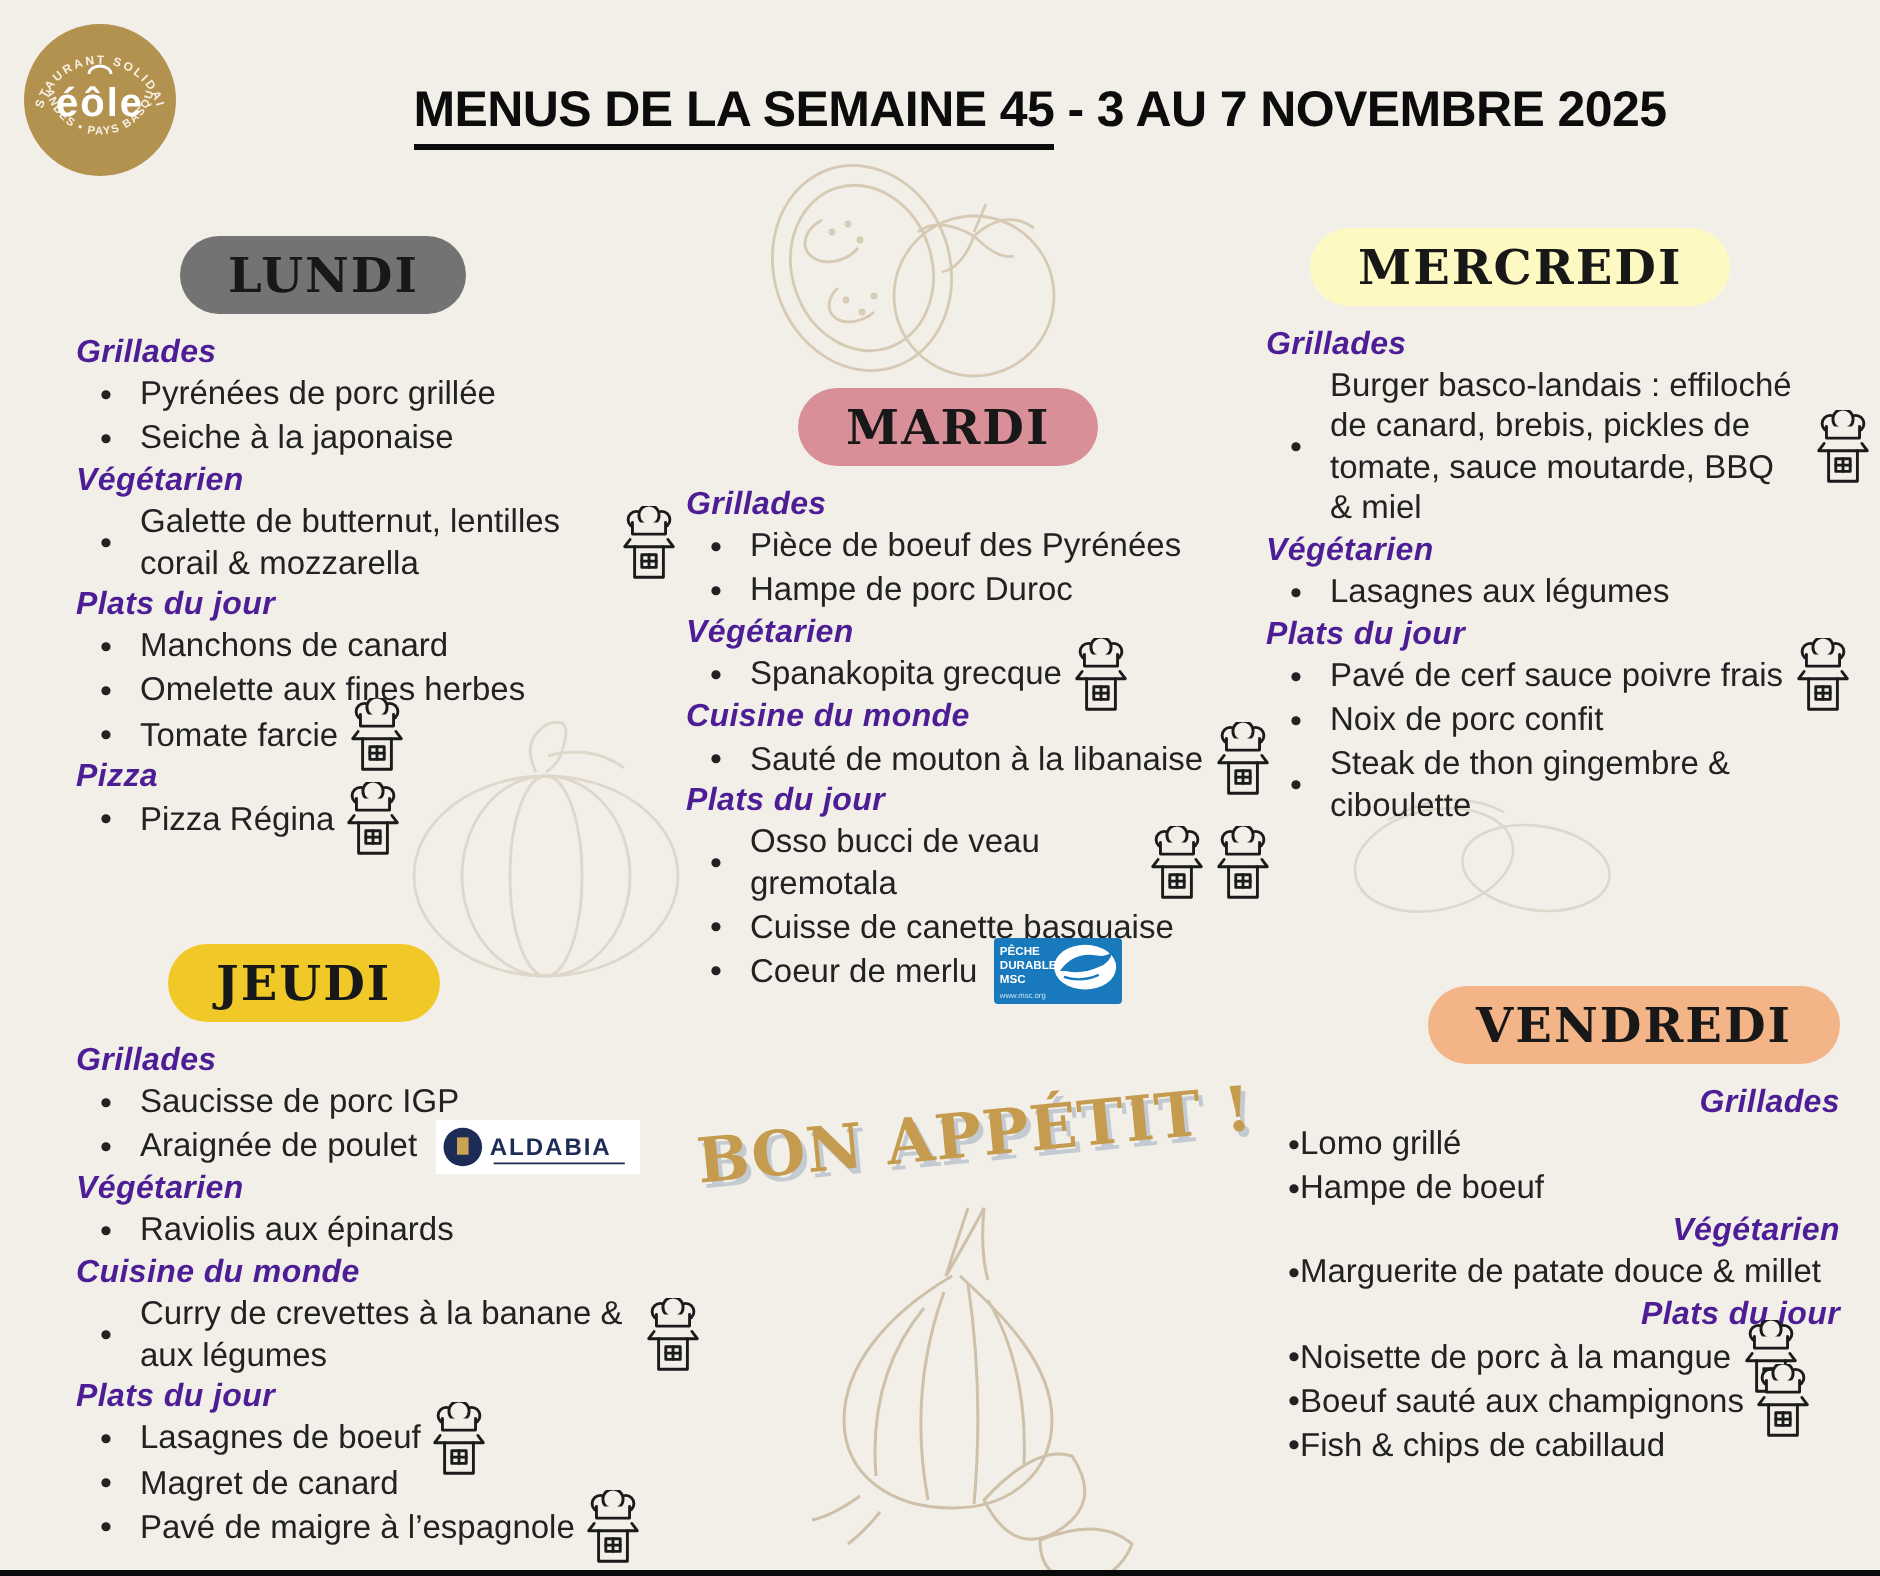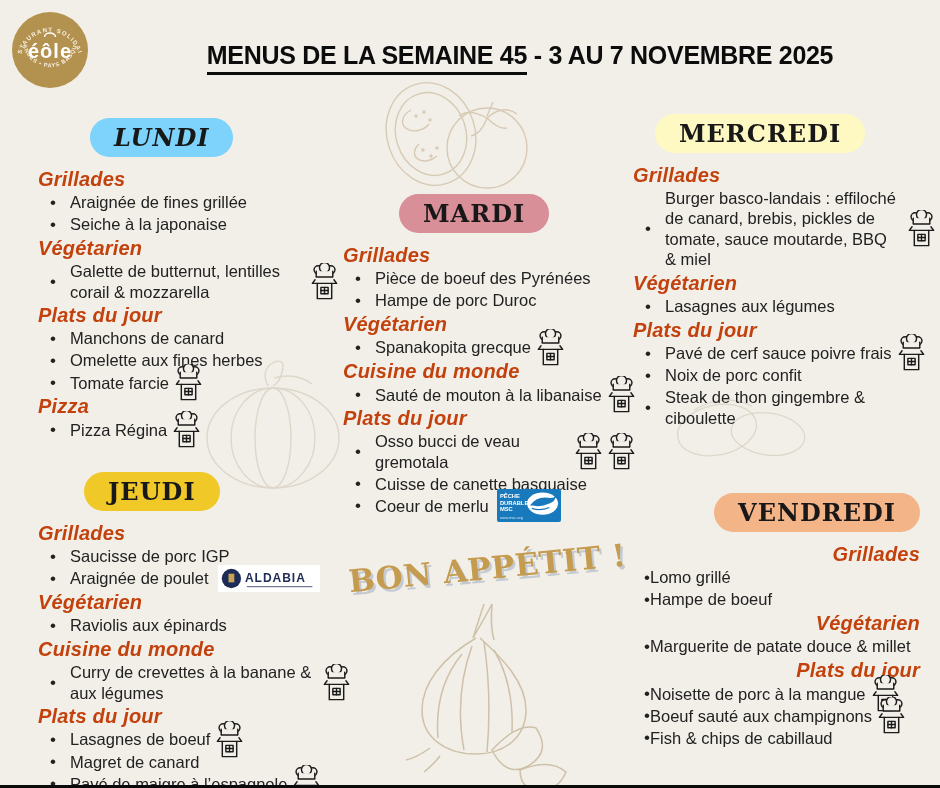--- a/index.html
+++ b/index.html
@@ -9,21 +9,21 @@
   .logo{position:absolute;left:10px;top:10px;width:80px;height:80px;z-index:3;}
   .title{position:absolute;left:106px;right:6px;top:24px;text-align:center;z-index:3;
          font-size:25px;font-weight:800;letter-spacing:-0.3px;color:#0c0c0c;white-space:nowrap;}
   .title .u{border-bottom:3px solid #0c0c0c;padding-bottom:3px;}
   
   .wm{position:absolute;z-index:0;}
   
   .day{position:absolute;z-index:2;}
   .pill{display:inline-block;padding:5px 24px;border-radius:24px;margin-bottom:9px;
         font-family:"DejaVu Serif",serif;font-weight:700;font-size:24px;letter-spacing:1px;color:#181818;}
-  .cat{font-size:20px;font-weight:700;font-style:italic;color:#c2410c;margin:2px 0 1px;letter-spacing:0.2px;}
+  .cat{font-size:16px;font-weight:700;font-style:italic;color:#4c1d95;margin:2px 0 1px;letter-spacing:0.2px;}
   ul.items{list-style:none;margin:0;padding:0;}
   ul.items li{display:flex;align-items:center;padding-left:12px;font-size:16.5px;line-height:1.24;color:#222;margin:1px 0;}
   .bullet{flex:0 0 20px;font-size:17px;}
   .txt{flex:0 1 auto;}
   .fm{width:27px;height:38px;flex:0 0 27px;margin:-9px 0 -9px 6px;}
   .msc-label{width:64px;height:33px;flex:0 0 64px;margin:-7px 0 -7px 8px;}
   .aldabia-label{width:104px;height:27px;flex:0 0 104px;margin:-5px 0 -5px 8px;}
   
   .bon{position:absolute;left:348px;top:550px;width:280px;z-index:2;transform:rotate(-5.5deg);
        font-family:"DejaVu Serif",serif;font-weight:700;font-size:31px;letter-spacing:0.5px;
@@ -93,24 +93,24 @@
       <path d="M112,6 q-6,18 -11,34 q15,-26 19,-34 q-2,22 2,36"></path>
       <path d="M104,40 C70,60 50,86 50,112 c0,28 24,44 54,44 c30,0 50,-18 50,-44 c0,-28 -24,-52 -46,-72"></path>
       <path d="M100,48 q-18,50 -8,104 M112,44 q8,54 3,110 M90,56 q-28,34 -24,84 M122,52 q20,34 18,82"></path>
       <path d="M58,150 q-14,10 -24,12 M68,158 q-8,10 -16,16"></path>
       <path d="M120,152 q26,-28 44,-22 q16,24 -8,38 q-22,12 -36,-16 Z"></path>
       <path d="M148,172 q30,-12 46,2 q-8,20 -30,18 q-16,-2 -16,-20 Z"></path>
     </g>
   </svg>
 
   <div id="days">
-      <section class="day" style="left: 38px; top: 118px; width: 300px;"><div class="pill" style="background: #7dd3fc; margin-left: 52px; font-style: italic;">LUNDI</div><div class="cat">Grillades</div><ul class="items">
-          <li>
-            <span class="bullet">•</span>
-            <span class="txt">Araignée de fines grillée</span>
+      <section class="day" style="left: 38px; top: 118px; width: 300px;"><div class="pill" style="background: #737373; margin-left: 52px;">LUNDI</div><div class="cat">Grillades</div><ul class="items">
+          <li>
+            <span class="bullet">•</span>
+            <span class="txt">Pyrénées de porc grillée</span>
           </li>
           <li>
             <span class="bullet">•</span>
             <span class="txt">Seiche à la japonaise</span>
           </li>
         </ul><div class="cat">Végétarien</div><ul class="items">
           <li>
             <span class="bullet">•</span>
             <span class="txt">Galette de butternut, lentilles corail &amp; mozzarella</span>
             <svg class="fm" viewBox="0 0 30 42">

